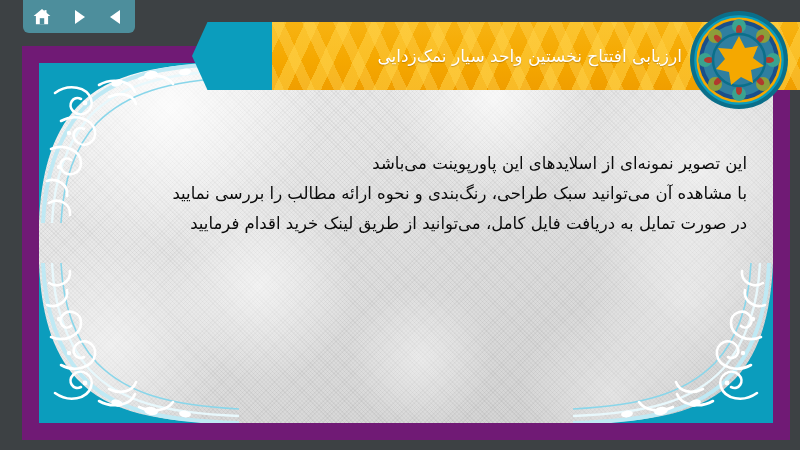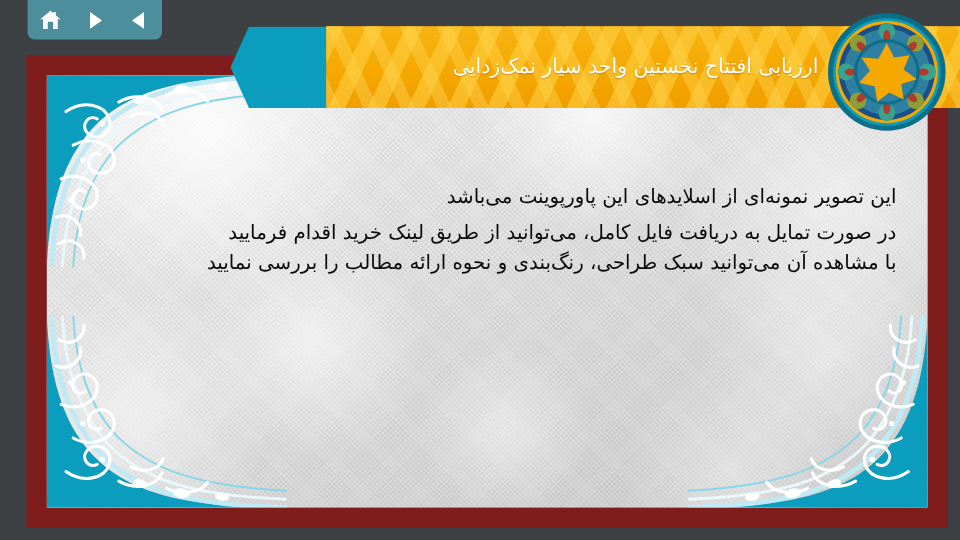--- a/index.html
+++ b/index.html
@@ -45,21 +45,21 @@
   }
   .nav-btn svg { display: block; }
 
   
   #slide-frame {
     position: absolute;
     left: 22px;
     top: 46px;
     width: 768px;
     height: 394px;
-    background: #7f1d1d;
+    background: #701a75;
     overflow: hidden;
     z-index: 10;
   }
 
   
   #slide-canvas {
     position: absolute;
     left: 17px;
     top: 17px;
     right: 17px;
@@ -283,22 +283,22 @@
             <ellipse cx="78" cy="20" rx="6" ry="3.4" transform="rotate(-18 78 20)"></ellipse>
             <circle cx="46" cy="40" r="2.4"></circle>
             <circle cx="30" cy="70" r="2.2"></circle>
             <circle cx="20" cy="104" r="2.2"></circle>
           </g>
         </svg>
       </div>
 
       <div id="slide-body">
         <div class="body-line" id="body-line-0">این تصویر نمونه‌ای از اسلایدهای این پاورپوینت می‌باشد</div>
+        <div class="body-line" id="body-line-1">با مشاهده آن می‌توانید سبک طراحی، رنگ‌بندی و نحوه ارائه مطالب را بررسی نمایید</div>
         <div class="body-line" id="body-line-2">در صورت تمایل به دریافت فایل کامل، می‌توانید از طریق لینک خرید اقدام فرمایید</div>
-        <div class="body-line" id="body-line-1">با مشاهده آن می‌توانید سبک طراحی، رنگ‌بندی و نحوه ارائه مطالب را بررسی نمایید</div>
       </div>
 
     </div>
   </div>
 
   <div id="title-banner-group">
     <div id="banner-notch"></div>
     <div id="title-banner">
       <div class="banner-line">ارزیابی افتتاح نخستین واحد سیار نمک‌زدایی</div>
     </div>

